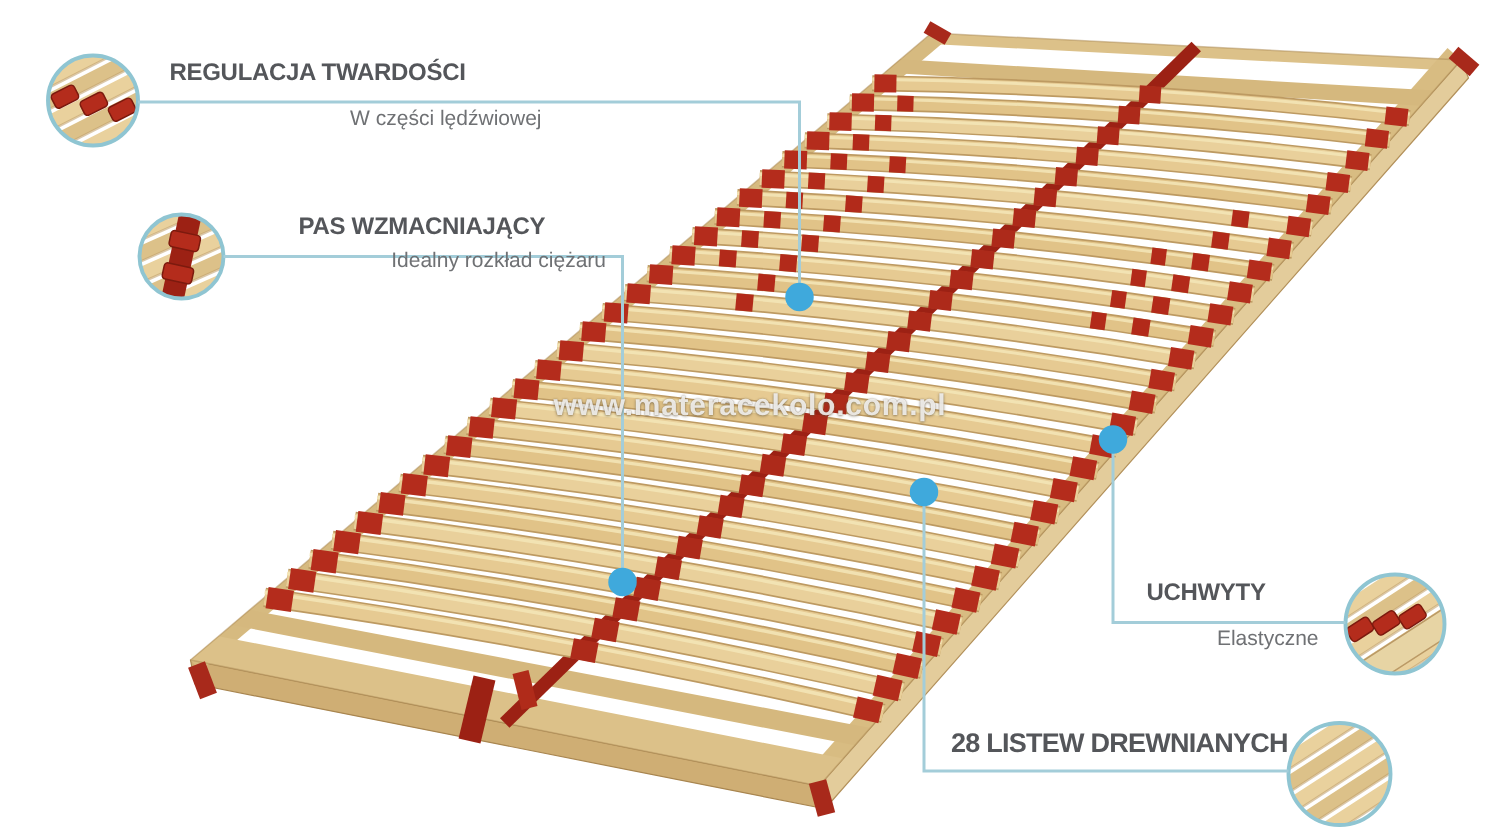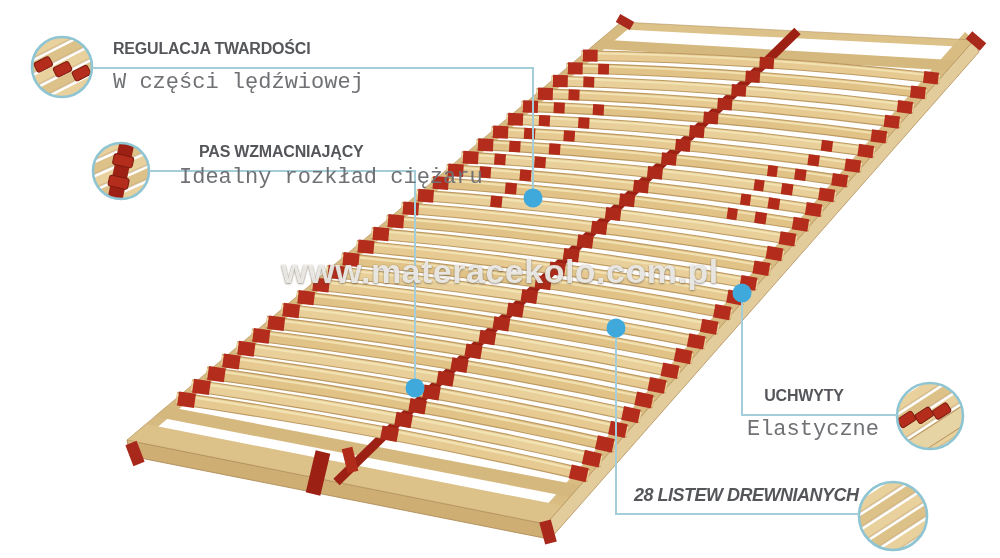--- a/index.html
+++ b/index.html
@@ -10,35 +10,35 @@
   .stage{
     position:relative;width:1000px;height:558px;background:var(--bg);
     overflow:hidden;font-family:"Liberation Sans",sans-serif;
   }
   #scene{position:absolute;left:0;top:0;}
   .co-title{
     position:absolute;font-weight:700;font-size:16px;line-height:1.05;
     color:var(--title-text);letter-spacing:-0.2px;white-space:nowrap;
   }
   .co-sub{
-    position:absolute;font-weight:400;font-size:22px;line-height:1.05;
-    color:var(--subtitle-text);white-space:nowrap;font-family:Liberation Mono, monospace;
+    position:absolute;font-weight:400;font-size:14px;line-height:1.05;
+    color:var(--subtitle-text);white-space:nowrap;
   }
-  .tight{font-size:18px;letter-spacing:-0.5px;font-style:italic;}
+  .tight{font-size:18px;letter-spacing:-0.5px;}
   #c1t{left:113px;top:41px;}
   #c1s{left:113px;top:71px;width:248px;text-align:right;}
   #c2t{left:179px;top:144px;margin-left:20px;}
   #c2s{left:179px;top:166px;width:225px;text-align:right;}
   #c3t{left:729px;top:388px;width:150px;text-align:center;}
   #c3s{left:729px;top:418px;width:150px;text-align:right;}
   #c4t{left:634px;top:486px;}
   #c4s{left:635px;top:514px;width:222px;text-align:right;}
   .watermark{
     position:absolute;left:500px;top:271px;transform:translate(-50%,-50%);
-    font-size:34px;font-weight:700;letter-spacing:.5px;white-space:nowrap;
+    font-size:20px;font-weight:700;letter-spacing:.5px;white-space:nowrap;
     color:rgba(255,255,255,.82);
     text-shadow:0 1px 2px rgba(95,82,58,.55), 0 0 1px rgba(120,105,80,.65);
   }
 </style>
 </head>
 <body>
 
 <div class="stage">
 
   <svg id="scene" width="1000" height="558" viewBox="0 0 1000 558">

